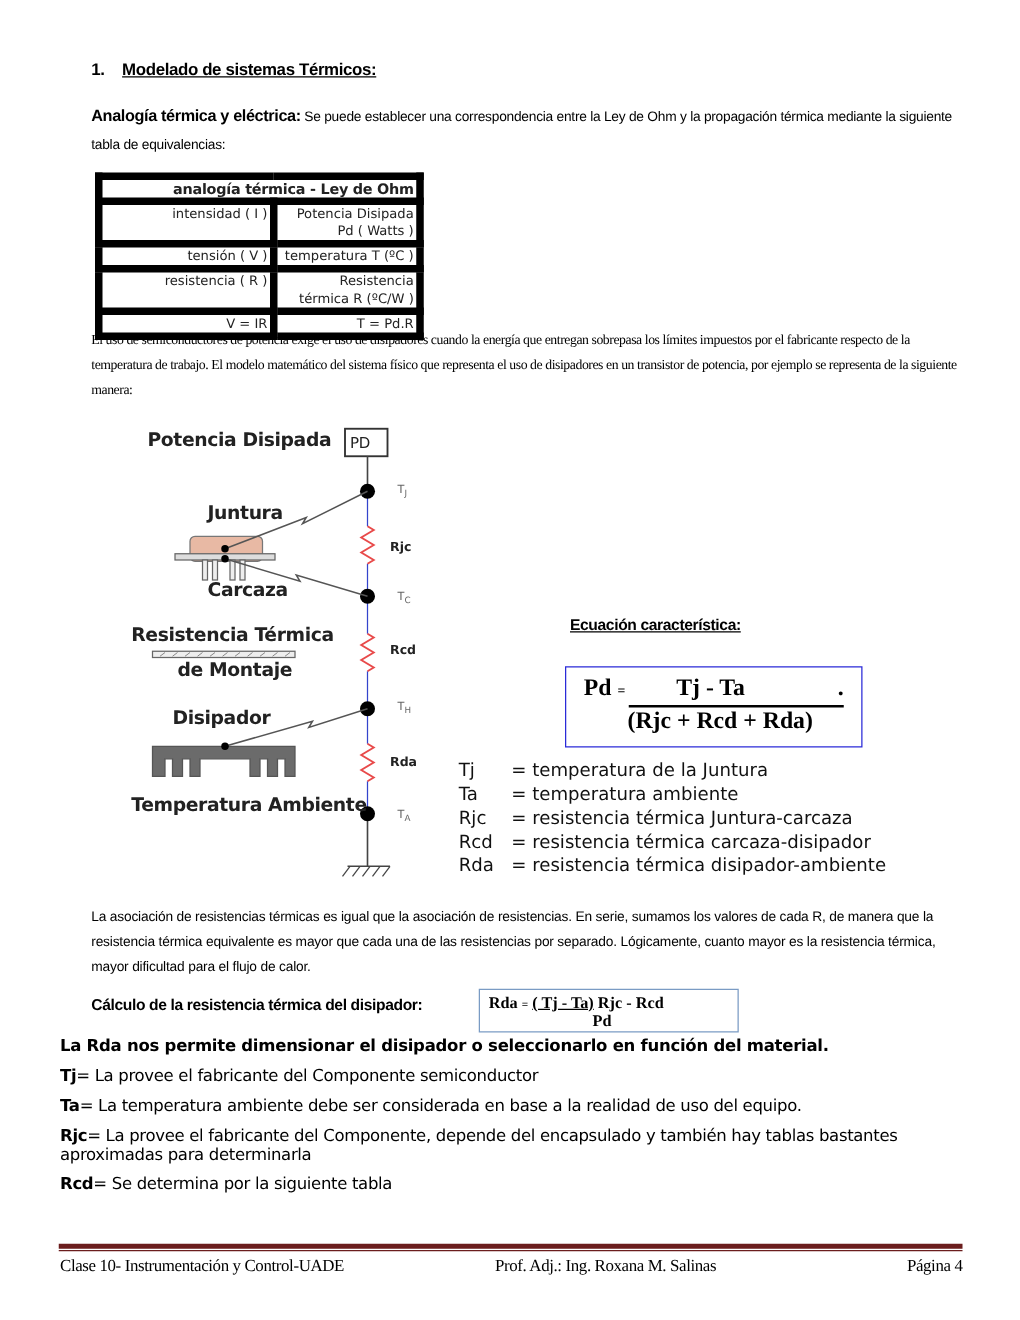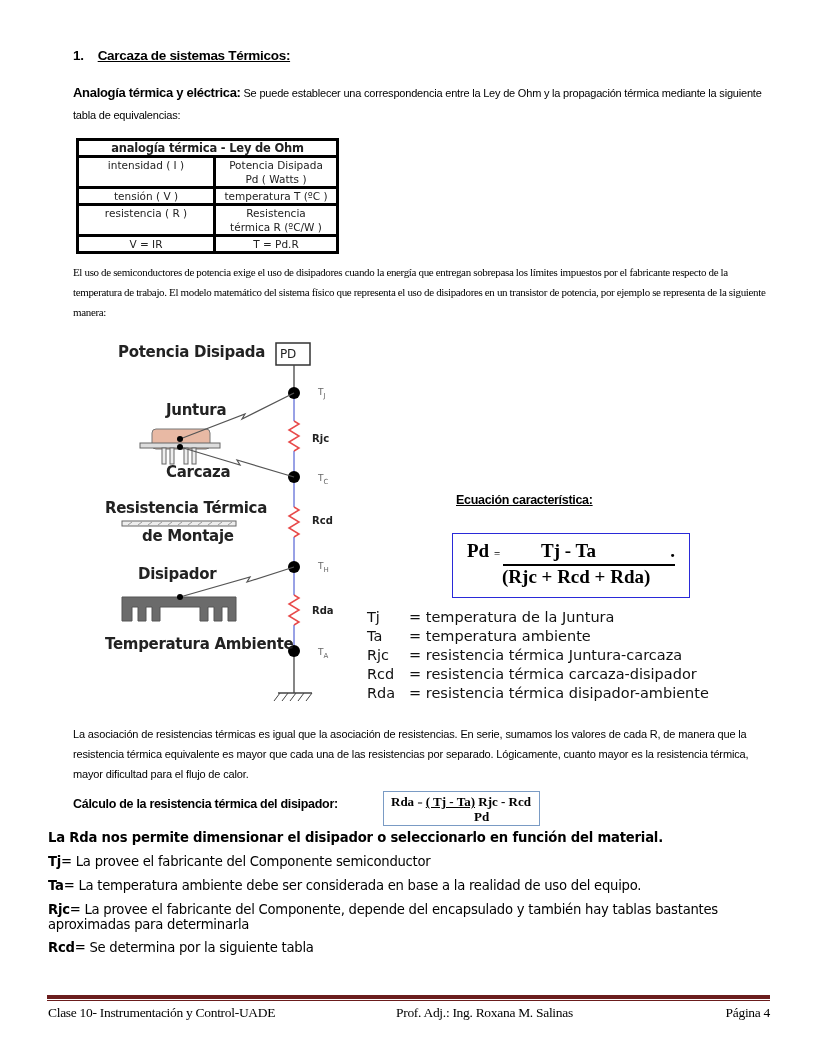--- a/index.html
+++ b/index.html
@@ -10,21 +10,21 @@
   .verd { font-family: "DejaVu Sans", sans-serif; }
 
   #sec-title { left: 73px; top: 48px; font-size: 13.5px; font-weight: bold; letter-spacing: -0.3px; }
   #sec-title .num { margin-right: 14px; }
   #sec-title .t { text-decoration: underline; }
 
   #intro { left: 73px; top: 82px; width: 690px; font-size: 11px; line-height: 22px; letter-spacing: -0.2px; }
   #intro b { font-size: 13px; letter-spacing: -0.3px; }
 
   table.analog { position: absolute; left: 76px; top: 138px; width: 263px; border-collapse: collapse; border: 2px solid #000; font-family: "DejaVu Sans", sans-serif; font-size: 10.5px; color: #222; }
-  table.analog td { border: 3px solid #000000; text-align: center; padding: 0 2px; line-height: 14px; }
+  table.analog td { border: 6px solid #000000; text-align: right; padding: 0 2px; line-height: 14px; }
   table.analog td.h { font-weight: bold; font-size: 11.5px; letter-spacing: -0.2px; }
   table.analog td.c1 { width: 130px; vertical-align: top; }
 
   #para1 { left: 73px; top: 262px; width: 700px; font-size: 11px; line-height: 20px; letter-spacing: -0.35px; }
 
   #diagram { left: 100px; top: 335px; width: 260px; height: 375px; }
   #diagram svg { position: absolute; left: 0; top: 0; }
   .dlabel { position: absolute; font-family: "DejaVu Sans", sans-serif; font-weight: bold; color: #222; font-size: 15px; letter-spacing: -0.3px; white-space: nowrap; }
   .nlabel { position: absolute; font-family: "DejaVu Sans", sans-serif; font-size: 9px; color: #666; }
   .rlabel { position: absolute; font-family: "DejaVu Sans", sans-serif; font-weight: bold; font-size: 10px; color: #222; }
@@ -38,41 +38,41 @@
   #eq-box .num span.dot { position: absolute; right: 0; top: 0; }
   #eq-box .den { position: absolute; left: 49px; top: 32px; font-size: 19px; font-weight: bold; }
 
   #legend { left: 367px; top: 608px; font-size: 14.5px; line-height: 19px; color: #111; }
   #legend .row { display: flex; }
   #legend .sym { width: 42px; }
 
   #para2 { left: 73px; top: 724px; width: 700px; font-size: 11px; line-height: 20px; letter-spacing: -0.15px; }
 
   #calc-label { left: 73px; top: 797px; font-size: 12.5px; font-weight: bold; letter-spacing: -0.3px; }
-  #calc-box { left: 383px; top: 791px; width: 157px; height: 35px; border: 1.5px solid #7a9bc4; box-sizing: border-box; font-size: 13px; font-weight: bold; text-align: right; }
+  #calc-box { left: 383px; top: 791px; width: 208px; height: 35px; border: 1.5px solid #7a9bc4; box-sizing: border-box; font-size: 13px; font-weight: bold; text-align: right; }
   #calc-box .l1 { position: absolute; left: 7px; top: 2px; white-space: nowrap; }
   #calc-box .frac { text-decoration: underline; }
   #calc-box .l2 { position: absolute; left: 90px; top: 17px; }
 
   #rda-note { left: 48px; top: 830px; font-size: 13.2px; font-weight: bold; letter-spacing: -0.2px; }
   .defs-line { position: absolute; left: 48px; font-size: 13.2px; letter-spacing: -0.25px; }
   .defs-line b { font-weight: bold; }
 
   #footer-rule1 { left: 47px; top: 995px; width: 723px; height: 4px; background: #6b1d1d; }
   #footer-rule2 { left: 47px; top: 1000px; width: 723px; height: 1px; background: #6b1d1d; }
   #footer { left: 48px; top: 1005px; width: 722px; font-size: 13.5px; letter-spacing: -0.3px; }
   #footer .l { position: absolute; left: 0; top: 0; white-space: nowrap; }
   #footer .m { position: absolute; left: 348px; top: 0; white-space: nowrap; }
   #footer .r { position: absolute; right: 0; top: 0; white-space: nowrap; }
 </style>
 </head>
 <body>
 
 <div id="sec-title" class="abs calibri">
-  <span class="num">1.</span><span class="t">Carcaza de sistemas Térmicos:</span>
+  <span class="num">1.</span><span class="t">Modelado de sistemas Térmicos:</span>
 </div>
 
 <div id="intro" class="abs calibri">
   <b>Analogía térmica y eléctrica:</b><span> Se puede establecer una correspondencia entre la Ley de Ohm y la propagación térmica mediante la siguiente tabla de equivalencias:</span>
 </div>
 
 <table class="analog">
   <tbody>
       <tr>
     <td class="h" colspan="2">analogía térmica - Ley de Ohm</td>

